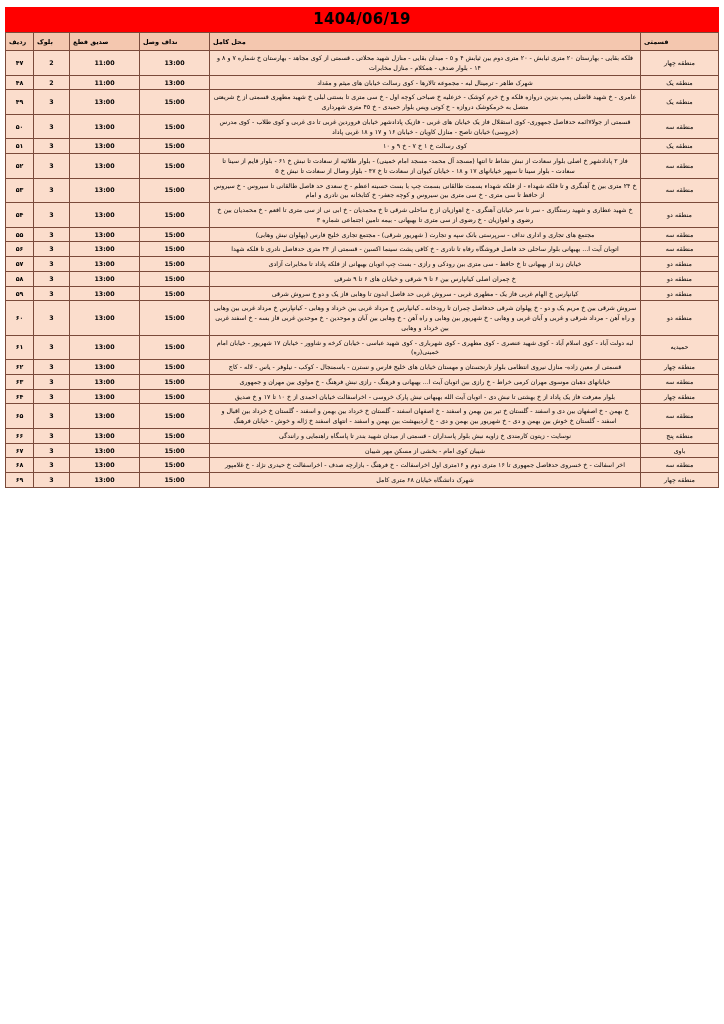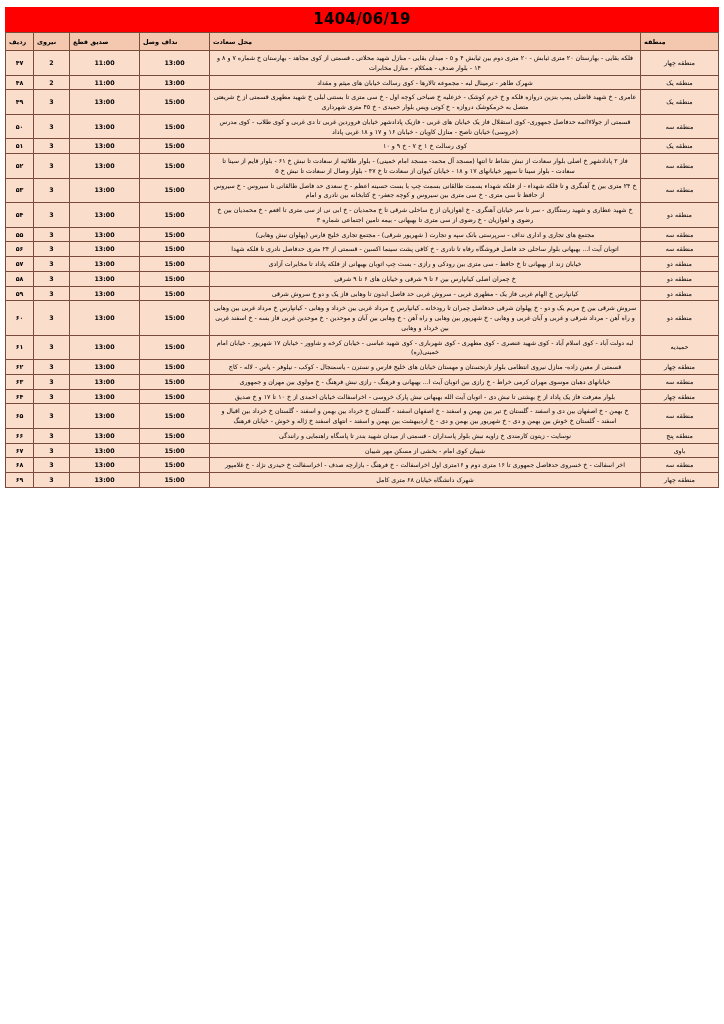--- a/index.html
+++ b/index.html
@@ -105,25 +105,25 @@
     <colgroup>
       <col class="w-region">
       <col class="w-place">
       <col class="w-on">
       <col class="w-off">
       <col class="w-block">
       <col class="w-radif">
     </colgroup>
     <thead>
       <tr>
-        <th>منطقه</th>
-        <th>محل سعادت</th>
+        <th>قسمتی</th>
+        <th>محل کامل</th>
         <th>نداف وصل</th>
         <th>صدیق قطع</th>
-        <th>نیروی</th>
+        <th>بلوک</th>
         <th>ردیف</th>
       </tr>
     </thead>
     <tbody id="table-body">
         <tr>
           <td class="c-region">منطقه چهار</td>
           <td class="c-place">فلکه بقایی - بهارستان ۲۰ متری ثیابش - ۲۰ متری دوم بین ثیابش ۴ و ۵ - میدان بقایی - منازل شهید محلاتی ـ قسمتی از کوی مجاهد - بهارستان خ شماره ۷ و ۸ و ۱۴ - بلوار صدف - همکلام - منازل مخابرات</td>
           <td class="c-on">13:00</td>
           <td class="c-off">11:00</td>
           <td class="c-block">2</td>

